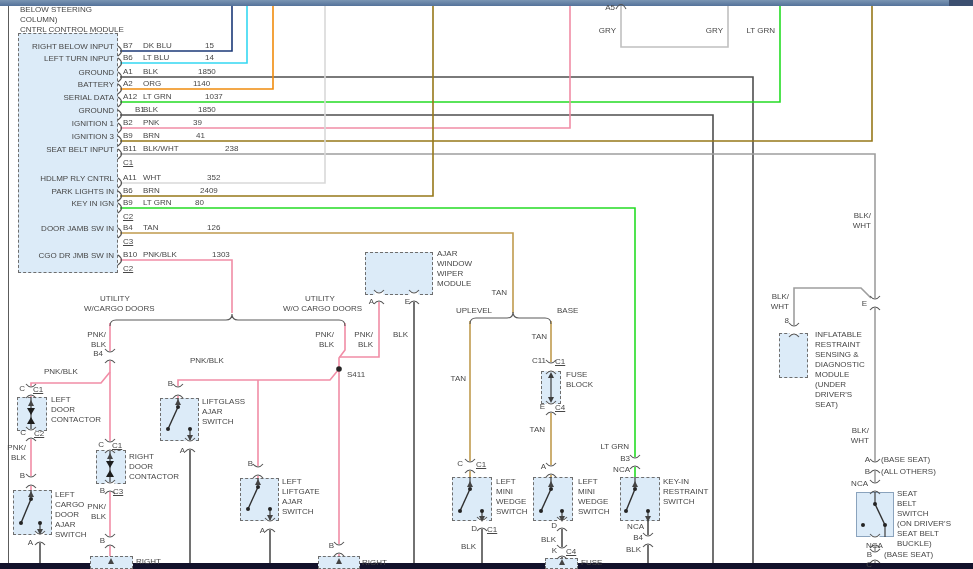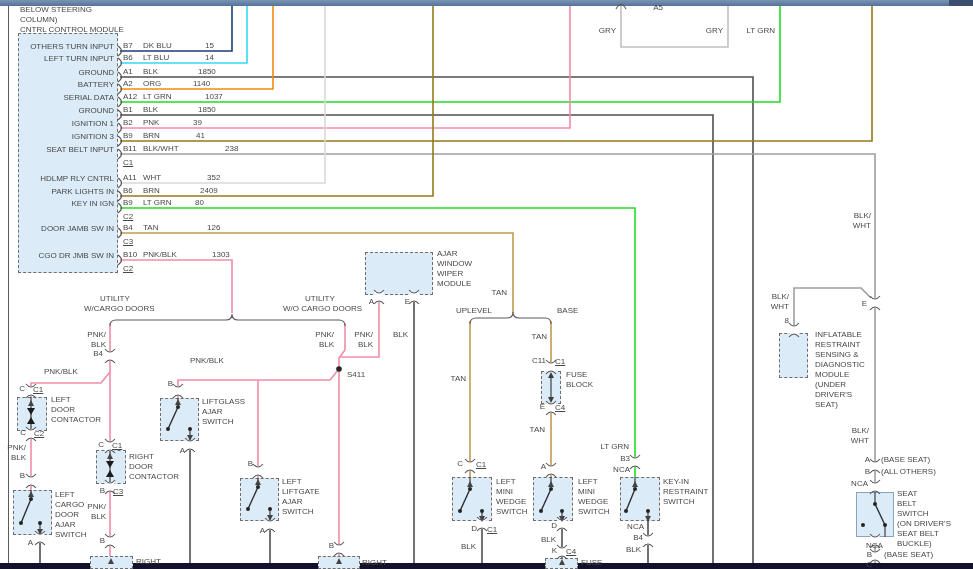--- a/index.html
+++ b/index.html
@@ -253,21 +253,21 @@
       <path d="M106,461 L114,461 L110,468 Z" fill="#1d1d1d"></path>
       <path d="M106,477 L114,477 L110,470 Z" fill="#1d1d1d"></path>
       <line x1="551" y1="376" x2="551" y2="399" stroke="#3d3d3d" stroke-width="1.2"></line>
       <path d="M551,372 L548,378 L554,378 Z" fill="#3d3d3d"></path>
       <path d="M551,403 L548,397 L554,397 Z" fill="#3d3d3d"></path>
     </svg>
   <div id="label-layer">
       <div class="lbl" style="left: 20px; top: 5px;">BELOW STEERING</div>
       <div class="lbl" style="left: 20px; top: 15px;">COLUMN)</div>
       <div class="lbl" style="left: 20px; top: 25px;">CNTRL CONTROL MODULE</div>
-      <div class="lbl r" style="left: 615px; top: 3px; margin-left: 48px;">A5</div>
+      <div class="lbl r" style="left: 615px; top: 3px;">A5</div>
       <div class="lbl r" style="left: 616px; top: 26px;">GRY</div>
       <div class="lbl r" style="left: 723px; top: 26px;">GRY</div>
       <div class="lbl r" style="left: 775px; top: 26px;">LT GRN</div>
       <div class="lbl r" style="left: 871px; top: 211px;">BLK/</div>
       <div class="lbl r" style="left: 871px; top: 221px;">WHT</div>
       <div class="lbl r" style="left: 789px; top: 292px;">BLK/</div>
       <div class="lbl r" style="left: 789px; top: 302px;">WHT</div>
       <div class="lbl r" style="left: 789px; top: 316px;">8</div>
       <div class="lbl r" style="left: 867px; top: 299px;">E</div>
       <div class="lbl" style="left: 815px; top: 330px;">INFLATABLE</div>
@@ -390,42 +390,42 @@
       <div class="lbl" style="left: 581px; top: 558px;">FUSE</div>
       <div class="lbl r" style="left: 629px; top: 442px;">LT GRN</div>
       <div class="lbl r" style="left: 630px; top: 454px;">B3</div>
       <div class="lbl r" style="left: 630px; top: 465px;">NCA</div>
       <div class="lbl" style="left: 663px; top: 477px;">KEY-IN</div>
       <div class="lbl" style="left: 663px; top: 487px;">RESTRAINT</div>
       <div class="lbl" style="left: 663px; top: 497px;">SWITCH</div>
       <div class="lbl r" style="left: 644px; top: 522px;">NCA</div>
       <div class="lbl r" style="left: 643px; top: 533px;">B4</div>
       <div class="lbl r" style="left: 641px; top: 545px;">BLK</div>
-      <div class="bcm-ilabel" style="top: 42px;">OTHERS TURN INPUT</div>
+      <div class="bcm-ilabel" style="top: 42px;">RIGHT BELOW INPUT</div>
       <div class="lbl" style="left: 123px; top: 41px;">B7</div>
       <div class="lbl" style="left: 143px; top: 41px;">DK BLU</div>
       <div class="lbl" style="left: 205px; top: 41px;">15</div>
       <div class="bcm-ilabel" style="top: 54px;">LEFT TURN INPUT</div>
       <div class="lbl" style="left: 123px; top: 53px;">B6</div>
       <div class="lbl" style="left: 143px; top: 53px;">LT BLU</div>
       <div class="lbl" style="left: 205px; top: 53px;">14</div>
       <div class="bcm-ilabel" style="top: 68px;">GROUND</div>
       <div class="lbl" style="left: 123px; top: 67px;">A1</div>
       <div class="lbl" style="left: 143px; top: 67px;">BLK</div>
       <div class="lbl" style="left: 198px; top: 67px;">1850</div>
       <div class="bcm-ilabel" style="top: 80px;">BATTERY</div>
       <div class="lbl" style="left: 123px; top: 79px;">A2</div>
       <div class="lbl" style="left: 143px; top: 79px;">ORG</div>
       <div class="lbl" style="left: 193px; top: 79px;">1140</div>
       <div class="bcm-ilabel" style="top: 93px;">SERIAL DATA</div>
       <div class="lbl" style="left: 123px; top: 92px;">A12</div>
       <div class="lbl" style="left: 143px; top: 92px;">LT GRN</div>
       <div class="lbl" style="left: 205px; top: 92px;">1037</div>
       <div class="bcm-ilabel" style="top: 106px;">GROUND</div>
-      <div class="lbl" style="left: 123px; top: 105px;">B1</div>
+      <div class="lbl" style="left: 135px; top: 105px;">B1</div>
       <div class="lbl" style="left: 143px; top: 105px;">BLK</div>
       <div class="lbl" style="left: 198px; top: 105px;">1850</div>
       <div class="bcm-ilabel" style="top: 119px;">IGNITION 1</div>
       <div class="lbl" style="left: 123px; top: 118px;">B2</div>
       <div class="lbl" style="left: 143px; top: 118px;">PNK</div>
       <div class="lbl" style="left: 193px; top: 118px;">39</div>
       <div class="bcm-ilabel" style="top: 132px;">IGNITION 3</div>
       <div class="lbl" style="left: 123px; top: 131px;">B9</div>
       <div class="lbl" style="left: 143px; top: 131px;">BRN</div>
       <div class="lbl" style="left: 196px; top: 131px;">41</div>

